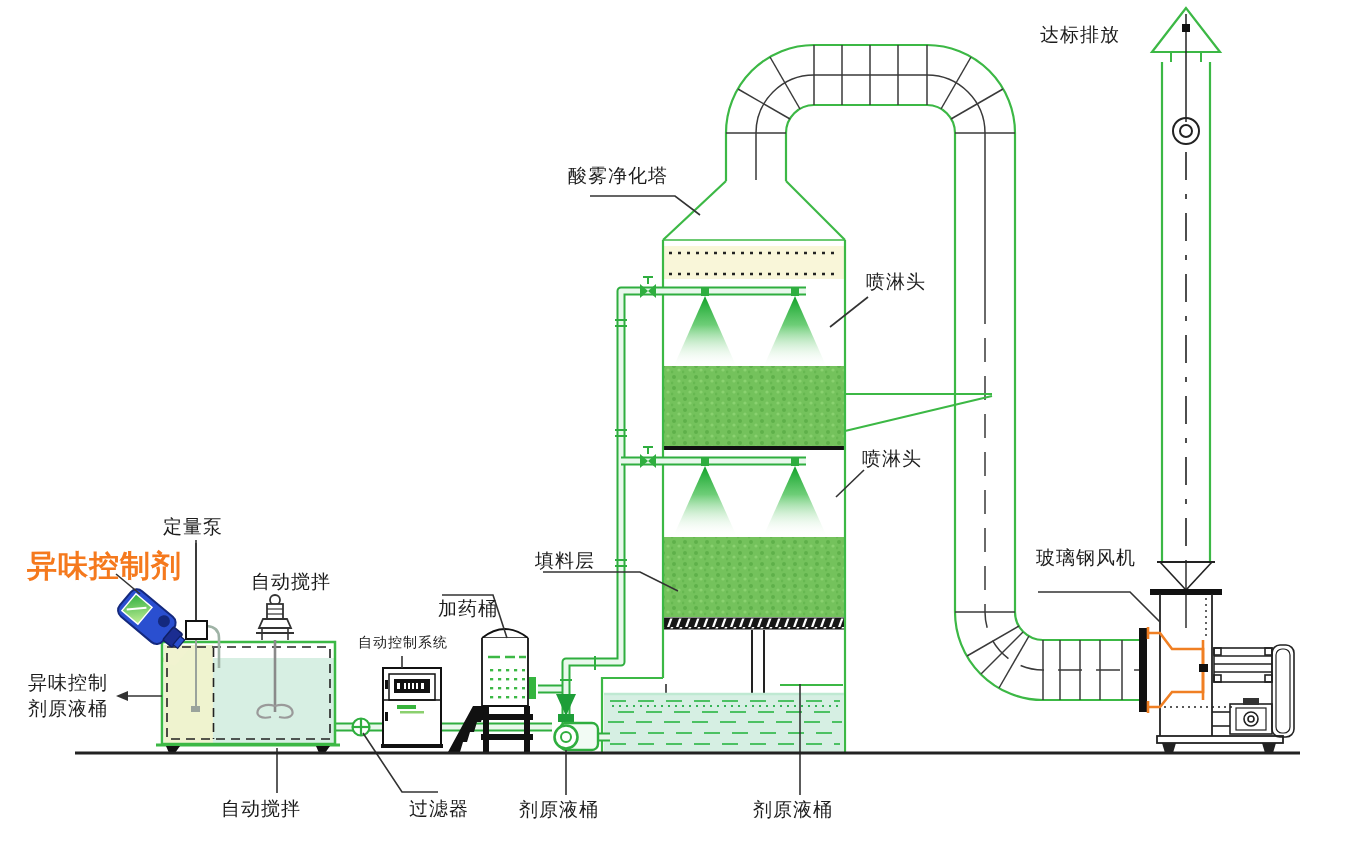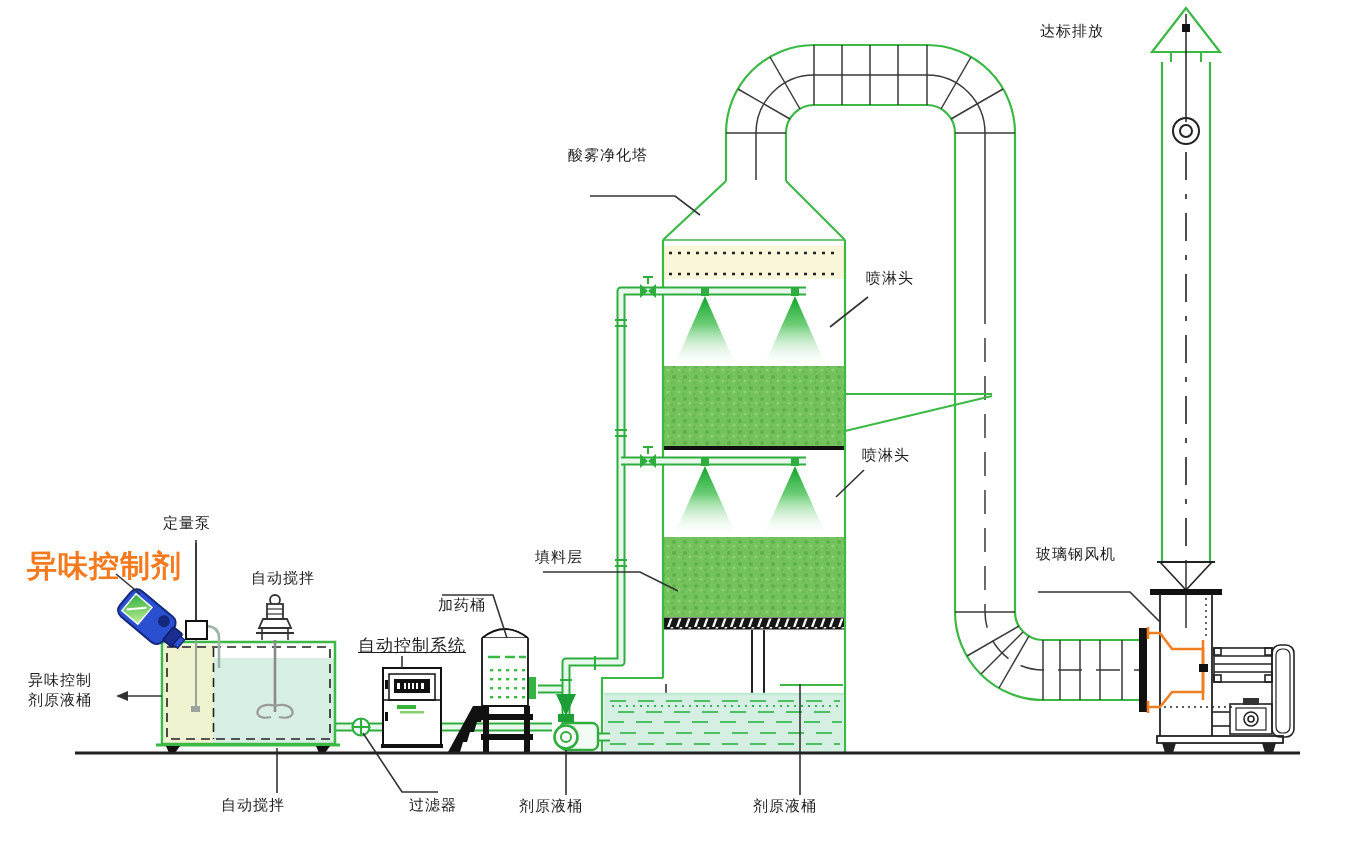--- a/index.html
+++ b/index.html
@@ -1,20 +1,20 @@
 <!DOCTYPE html>
 <html><head>
 <meta charset="utf-8">
 <style>
   html,body{margin:0;padding:0;background:#ffffff;}
   .stage{position:relative;width:1347px;height:843px;background:#fff;overflow:hidden;
          font-family:"Liberation Sans", sans-serif;}
   .stage svg{position:absolute;left:0;top:0;}
-  .lbl{position:absolute;font-size:15px;color:#1c1c1c;letter-spacing:1px;white-space:nowrap;}
-  .lbl-sm{font-size:17px;text-decoration:underline;}
+  .lbl{position:absolute;font-size:19px;color:#1c1c1c;letter-spacing:1px;white-space:nowrap;}
+  .lbl-sm{font-size:14px;}
   .lbl-orange{color:#f5791d;font-weight:bold;font-size:30px;letter-spacing:1px;}
   .lbl-two{line-height:1.35;}
   .pipeOuter{stroke:#2fae3f;stroke-width:9;fill:none;stroke-linejoin:round;}
   .pipeInner{stroke:#e9f8ec;stroke-width:5;fill:none;stroke-linejoin:round;}
   .gline{stroke:#3cb845;fill:none;}
   .bline{stroke:#222;fill:none;}
   .rib{stroke:#3a3a3a;stroke-width:1.5;fill:none;}
   .leader{stroke:#333;stroke-width:1.6;fill:none;}
 </style>
 </head>
@@ -344,21 +344,21 @@
     <path class="leader" d="M566,750 V795"></path>
     <path class="leader" d="M800,684 V795"></path>
     <path class="leader" d="M162,696 H128"></path>
     <polygon points="128,691 116,696 128,701" fill="#333"></polygon>
   </g>
 
   <line x1="75" y1="753" x2="1300" y2="753" stroke="#222" stroke-width="3"></line>
 </svg>
 
   <div class="lbl" style="left:1040px;top:22px">达标排放</div>
-  <div class="lbl" style="left:568px;top:146px">酸雾净化塔</div>
+  <div class="lbl" style="left:568px;top:163px">酸雾净化塔</div>
   <div class="lbl" style="left:866px;top:269px">喷淋头</div>
   <div class="lbl" style="left:862px;top:446px">喷淋头</div>
   <div class="lbl" style="left:535px;top:548px">填料层</div>
   <div class="lbl" style="left:1036px;top:545px">玻璃钢风机</div>
   <div class="lbl" style="left:163px;top:514px">定量泵</div>
   <div class="lbl lbl-orange" style="left:27px;top:546px">异味控制剂</div>
   <div class="lbl" style="left:251px;top:569px">自动搅拌</div>
   <div class="lbl" style="left:438px;top:596px">加药桶</div>
   <div class="lbl lbl-sm" style="left:358px;top:634px">自动控制系统</div>
   <div class="lbl lbl-two" style="left:28px;top:670px">

